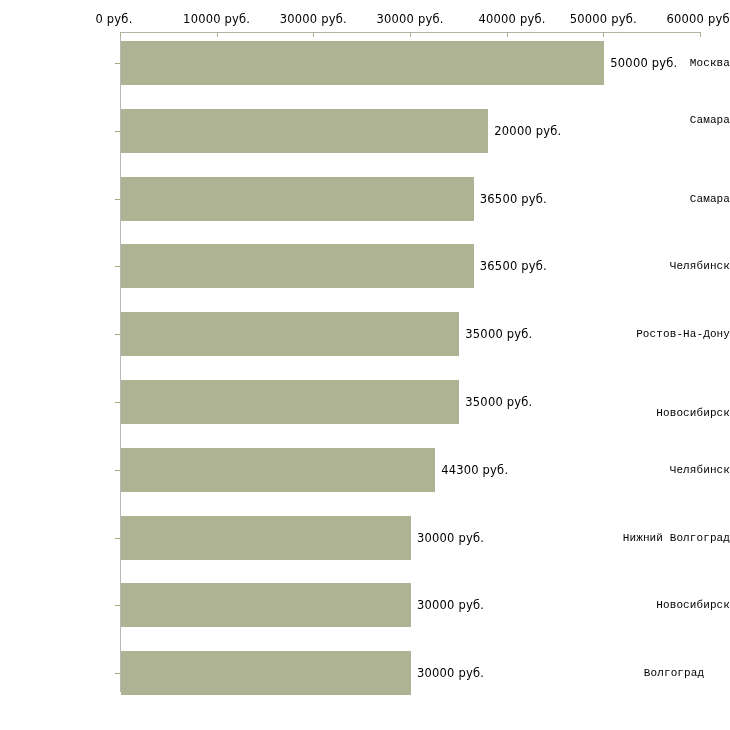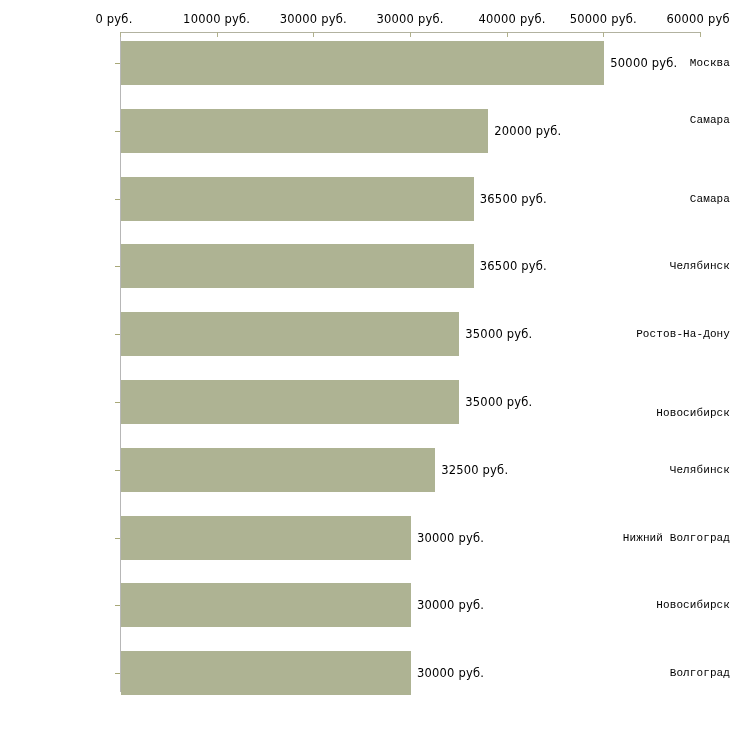--- a/index.html
+++ b/index.html
@@ -128,37 +128,37 @@
       <div class="cat-label" style="top: 334.2px;">Ростов-На-Дону</div>
       <div class="y-tick" style="top: 402px;"></div>
       <div class="cat-label" style="top: 413px;">Новосибирск</div>
       <div class="y-tick" style="top: 469.8px;"></div>
       <div class="cat-label" style="top: 469.8px;">Челябинск</div>
       <div class="y-tick" style="top: 537.6px;"></div>
       <div class="cat-label" style="top: 537.6px;">Нижний Волгоград</div>
       <div class="y-tick" style="top: 605.4px;"></div>
       <div class="cat-label" style="top: 605.4px;">Новосибирск</div>
       <div class="y-tick" style="top: 673.2px;"></div>
-      <div class="cat-label" style="top: 673.2px;">Волгоград</div>
+      <div class="cat-label" style="top: 673.2px; text-align: center;">Волгоград</div>
     </div>
   <div id="bars-layer">
       <div class="bar" title="Москва: 50000 руб." style="top: 41px; width: 483.333px; background: rgb(174, 179, 147);"></div>
       <div class="bar-value" style="left: 610.333px; top: 63px;">50000 руб.</div>
       <div class="bar" title="Самара: 38000 руб." style="top: 108.8px; width: 367.333px; background: rgb(174, 179, 147);"></div>
       <div class="bar-value" style="left: 494.333px; top: 130.8px;">20000 руб.</div>
       <div class="bar" title="Пермь: 36500 руб." style="top: 176.6px; width: 352.833px; background: rgb(174, 179, 147);"></div>
       <div class="bar-value" style="left: 479.833px; top: 198.6px;">36500 руб.</div>
       <div class="bar" title="Красноярск: 36500 руб." style="top: 244.4px; width: 352.833px; background: rgb(174, 179, 147);"></div>
       <div class="bar-value" style="left: 479.833px; top: 266.4px;">36500 руб.</div>
       <div class="bar" title="Ростов-На-Дону: 35000 руб." style="top: 312.2px; width: 338.333px; background: rgb(174, 179, 147);"></div>
       <div class="bar-value" style="left: 465.333px; top: 334.2px;">35000 руб.</div>
       <div class="bar" title="Новосибирск: 35000 руб." style="top: 380px; width: 338.333px; background: rgb(174, 179, 147);"></div>
       <div class="bar-value" style="left: 465.333px; top: 402px;">35000 руб.</div>
       <div class="bar" title="Челябинск: 32500 руб." style="top: 447.8px; width: 314.167px; background: rgb(174, 179, 147);"></div>
-      <div class="bar-value" style="left: 441.167px; top: 469.8px;">32500 руб.</div>
+      <div class="bar-value" style="left: 441.167px; top: 469.8px;">44300 руб.</div>
       <div class="bar" title="Нижний Новгород: 30000 руб." style="top: 515.6px; width: 290px; background: rgb(174, 179, 147);"></div>
       <div class="bar-value" style="left: 417px; top: 537.6px;">30000 руб.</div>
       <div class="bar" title="Екатеринбург: 30000 руб." style="top: 583.4px; width: 290px; background: rgb(174, 179, 147);"></div>
       <div class="bar-value" style="left: 417px; top: 605.4px;">30000 руб.</div>
       <div class="bar" title="Волгоград: 30000 руб." style="top: 651.2px; width: 290px; background: rgb(174, 179, 147);"></div>
       <div class="bar-value" style="left: 417px; top: 673.2px;">30000 руб.</div>
     </div>
 
 </div>
 

